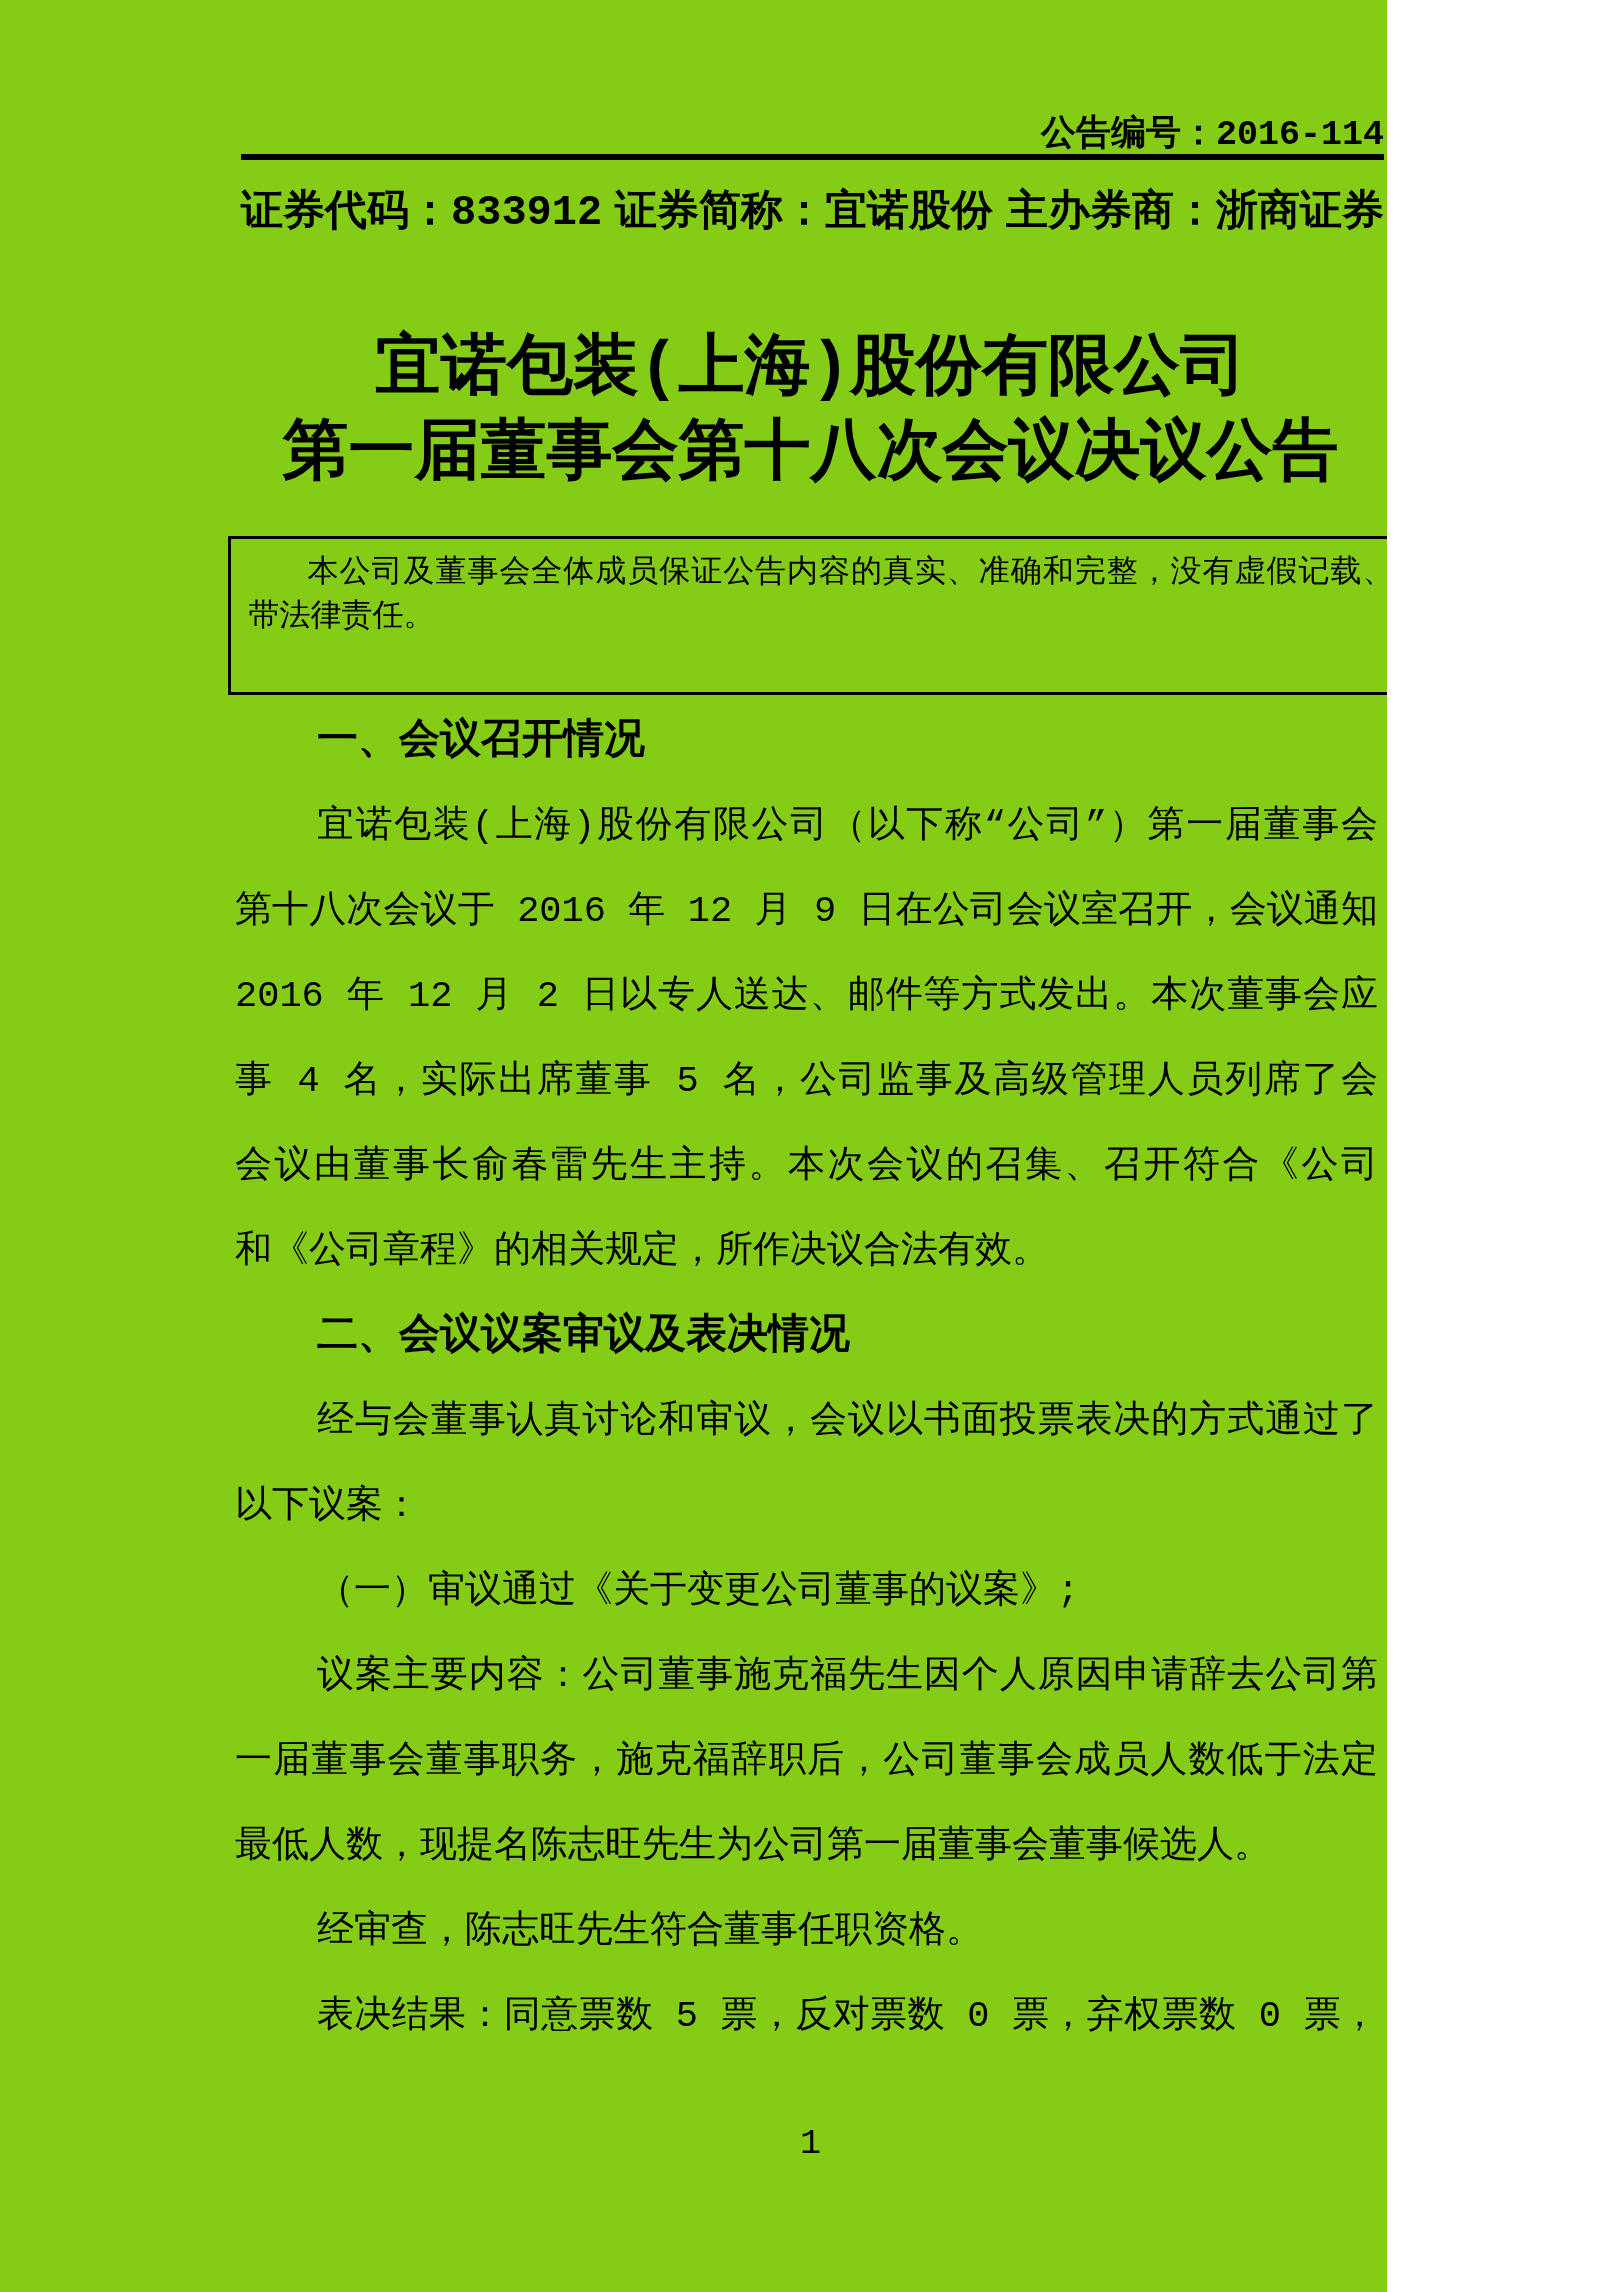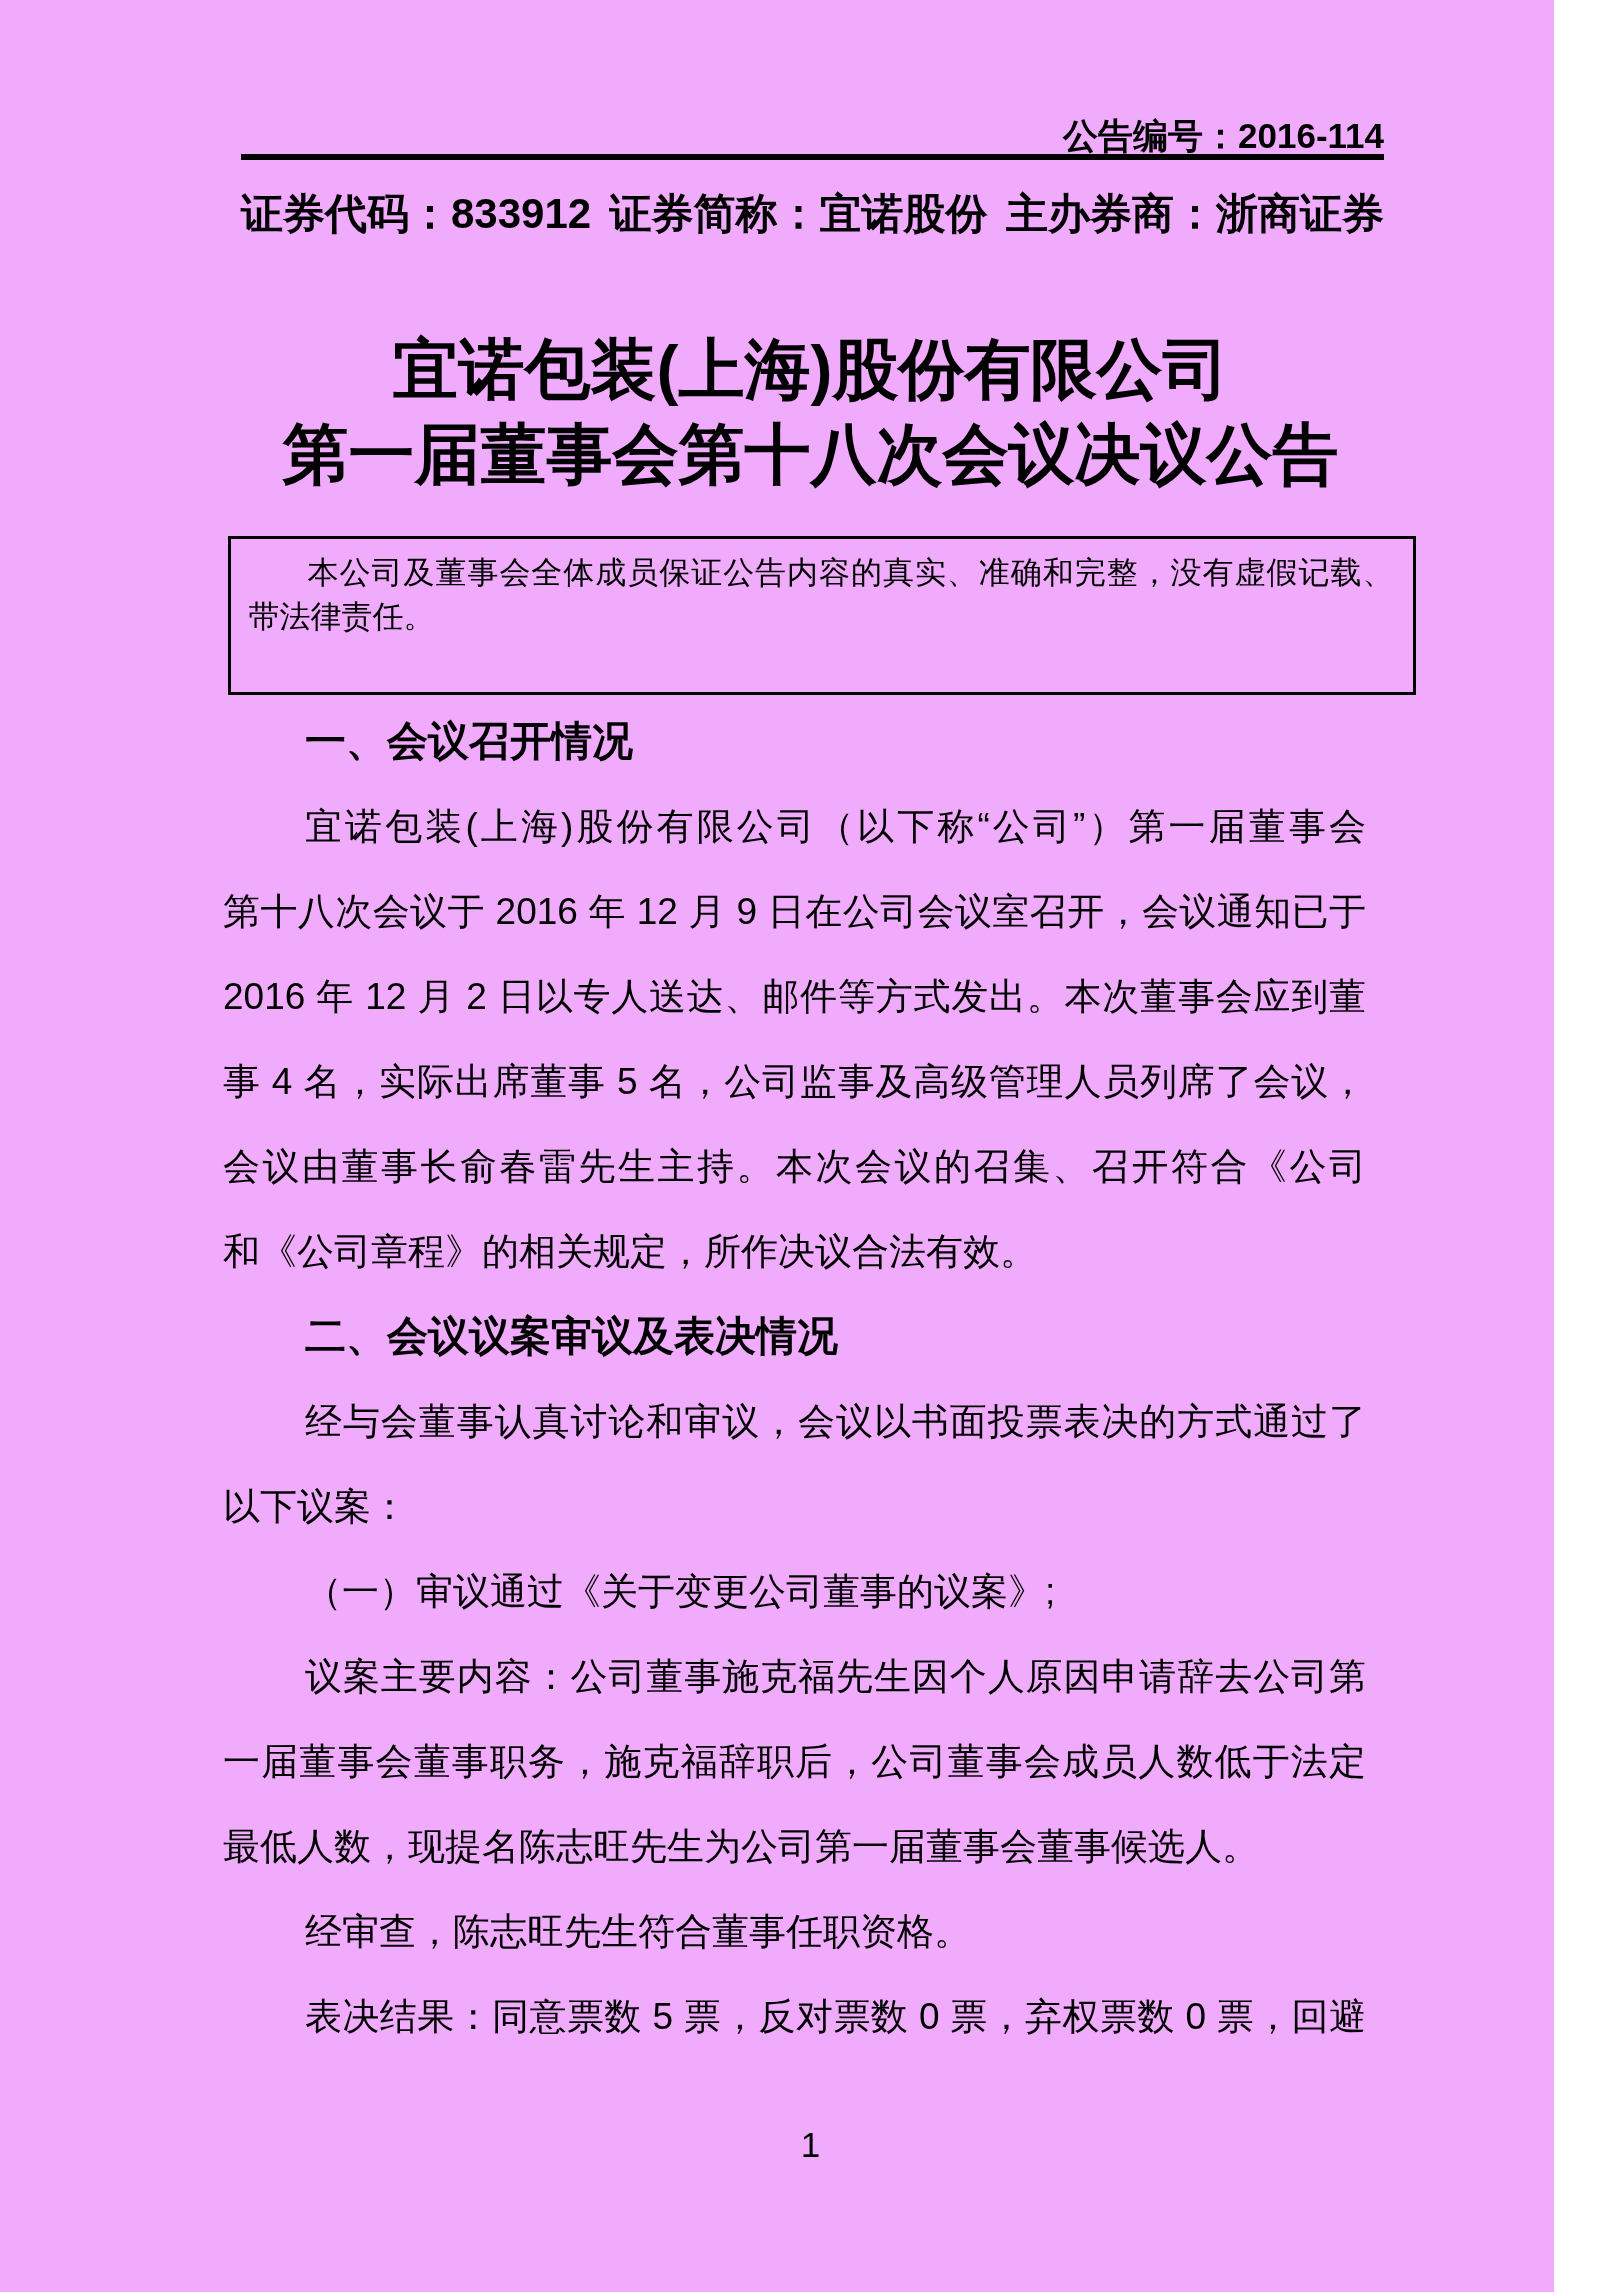--- a/index.html
+++ b/index.html
@@ -2,25 +2,25 @@
 <html lang="zh"><head>
 <meta charset="utf-8">
 <style>
   html, body {
     margin: 0;
     padding: 0;
     background: #ffffff;
   }
   .page {
     position: relative;
-    width: 1554px;
+    width: 1387px;
     height: 2293px;
-    background: #f0abfc;
+    background: #84cc16;
     color: #000000;
-    font-family: Liberation Sans, sans-serif;
+    font-family: Liberation Mono, monospace;
     overflow: hidden;
   }
   
   .announce-no {
     position: absolute;
     top: 114px;
     left: 241px;
     width: 1143px;
     text-align: right;
     font-size: 35px;
@@ -77,21 +77,21 @@
   }
   .dline {
     height: 44px;
     white-space: nowrap;
     overflow: hidden;
   }
   
   .body-col {
     position: absolute;
     top: 699px;
-    left: 223px;
+    left: 235px;
     width: 1143px;
     font-size: 37px;
     line-height: 85px;
   }
   .line {
     height: 85px;
     overflow: hidden;
   }
   .heading {
     font-size: 41px;

